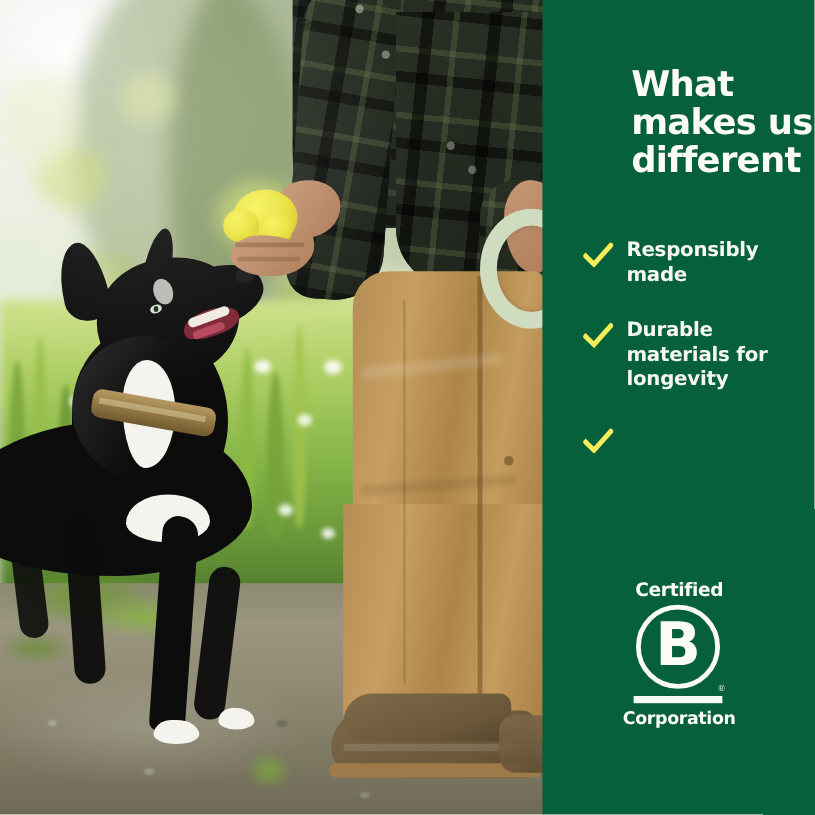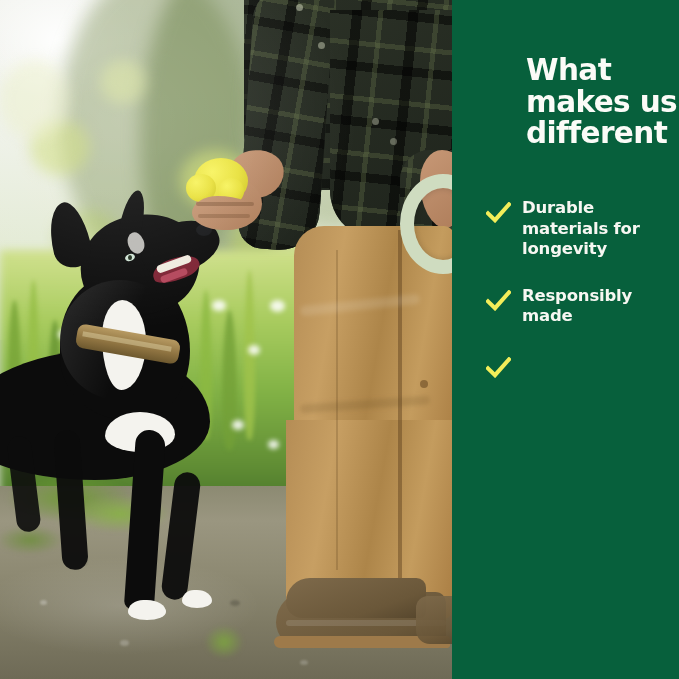--- a/index.html
+++ b/index.html
@@ -234,37 +234,48 @@
     <div class="panel-title">What makes us different</div>
 
     <div class="bullets">
 
       <div class="bullet">
         <span class="check">
           <svg viewBox="0 0 25 21" width="25" height="21" aria-hidden="true">
             <path d="M2 11.4 L9 18.2 L23 2.4" fill="none" stroke="#f3ed59" stroke-width="4.1" stroke-linecap="square"></path>
           </svg>
         </span>
-        <span class="bullet-text">Durable materials for longevity</span>
+        <span class="bullet-text">Responsibly made</span>
       </div>
 
       <div class="bullet">
         <span class="check">
           <svg viewBox="0 0 25 21" width="25" height="21" aria-hidden="true">
             <path d="M2 11.4 L9 18.2 L23 2.4" fill="none" stroke="#f3ed59" stroke-width="4.1" stroke-linecap="square"></path>
           </svg>
         </span>
-        <span class="bullet-text">Responsibly made</span>
+        <span class="bullet-text">Durable materials for longevity</span>
       </div>
 
       <div class="bullet">
         <span class="check">
           <svg viewBox="0 0 25 21" width="25" height="21" aria-hidden="true">
             <path d="M2 11.4 L9 18.2 L23 2.4" fill="none" stroke="#f3ed59" stroke-width="4.1" stroke-linecap="square"></path>
           </svg>
         </span>
       </div>
 
     </div>
   </div>
 
+  <div class="bcorp">
+    <div class="bcorp-top">Certified</div>
+    <div class="bcorp-circlewrap">
+      <div class="bcorp-circle"></div>
+      <div class="bcorp-b">B</div>
+    </div>
+    <div class="bcorp-rule">
+      <span class="bcorp-reg">®</span>
+    </div>
+    <div class="bcorp-bottom">Corporation</div>
+  </div>
 
 </div>
 
 </body></html>

